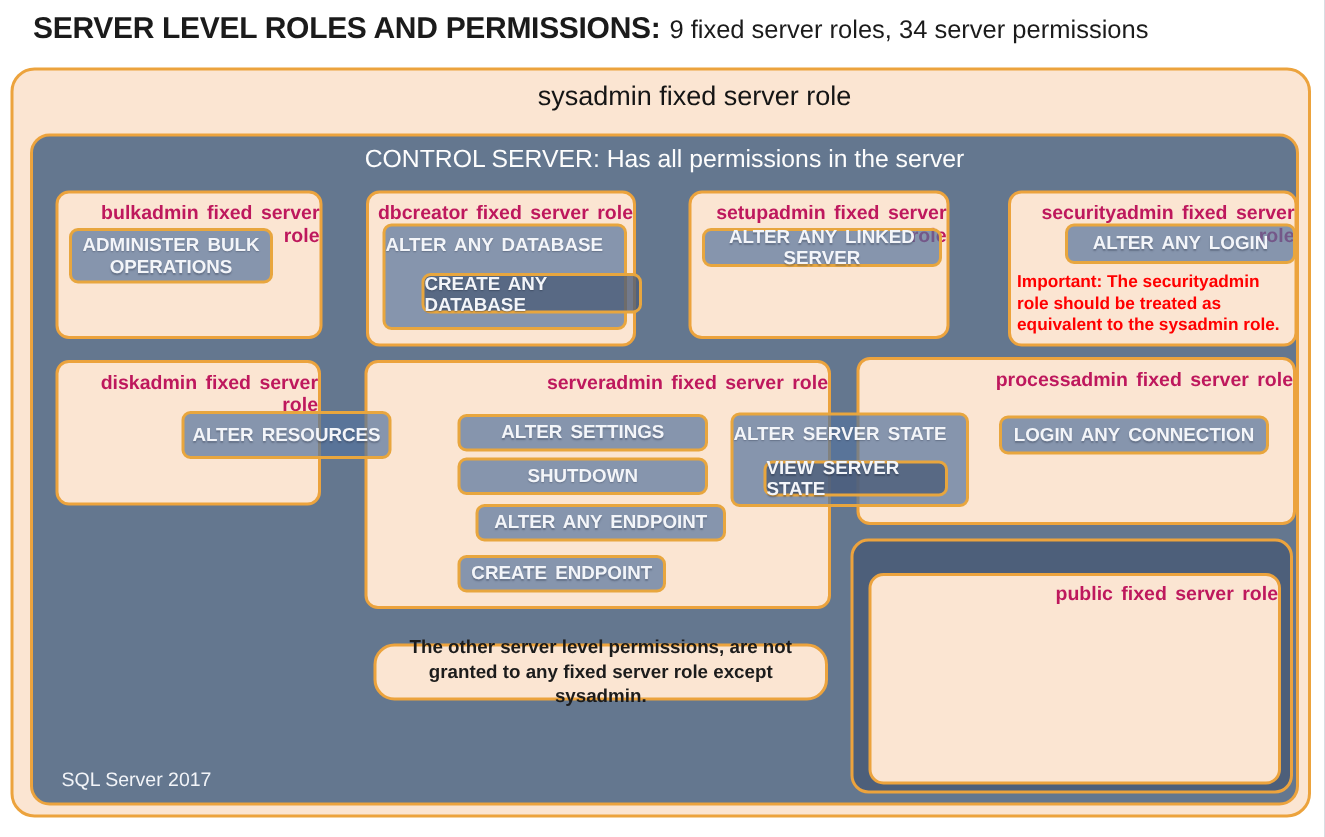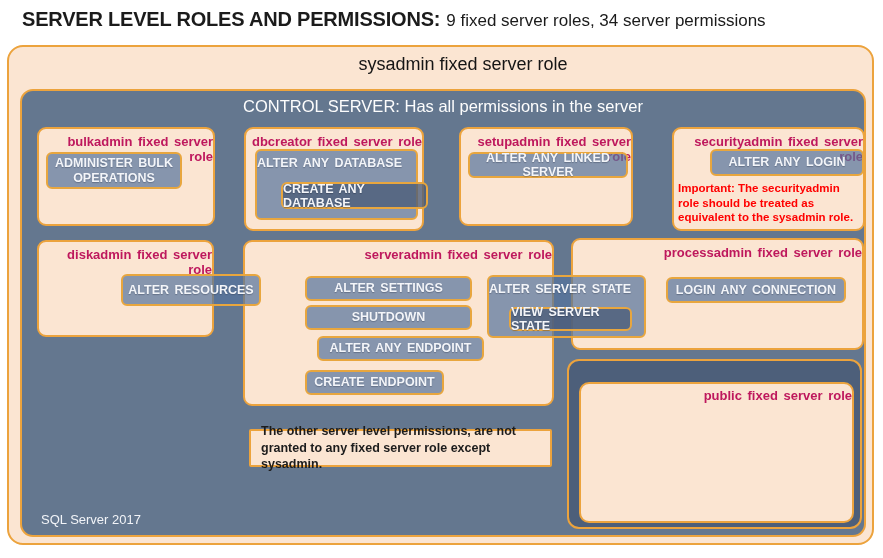--- a/index.html
+++ b/index.html
@@ -42,22 +42,22 @@
         border:2px solid #E8A63E;border-radius:6px;color:#F3F5F9;
         font-size:12.5px;font-weight:700;display:flex;align-items:center;justify-content:center;
         word-spacing:2px;text-shadow:0 1px 1px rgba(30,40,60,0.4);}
 
   
   .warning{position:absolute;left:4px;top:52px;width:185px;text-align:left;
         color:var(--red,#FF0000);font-size:11.5px;font-weight:700;line-height:1.27;}
 
   
   .footnote{position:absolute;box-sizing:border-box;background:var(--peach,#FBE5D2);
-        border:2px solid var(--gold,#ECA33D);border-radius:2px;
-        display:flex;align-items:center;justify-content:center;text-align:left;
+        border:2px solid var(--gold,#ECA33D);border-radius:14px;
+        display:flex;align-items:center;justify-content:center;text-align:center;
         font-size:12.5px;font-weight:700;color:#1c1c1c;line-height:1.35;padding:2px 10px;}
 
   
   #viewanydef{left:545px;top:268px;width:295px;height:170px;border-radius:12px;
         background:var(--slate-dark,#4D5F7A);}
   .vad-label{position:absolute;top:5px;left:0;right:0;text-align:center;
         font-size:12.5px;font-weight:700;color:#F5F7FA;word-spacing:1px;margin-top:48px;}
   #public{left:10px;top:21px;width:275px;height:141px;border-radius:10px;
         background:var(--peach,#FBE5D2);}
   #public .role-title{top:4px;}

